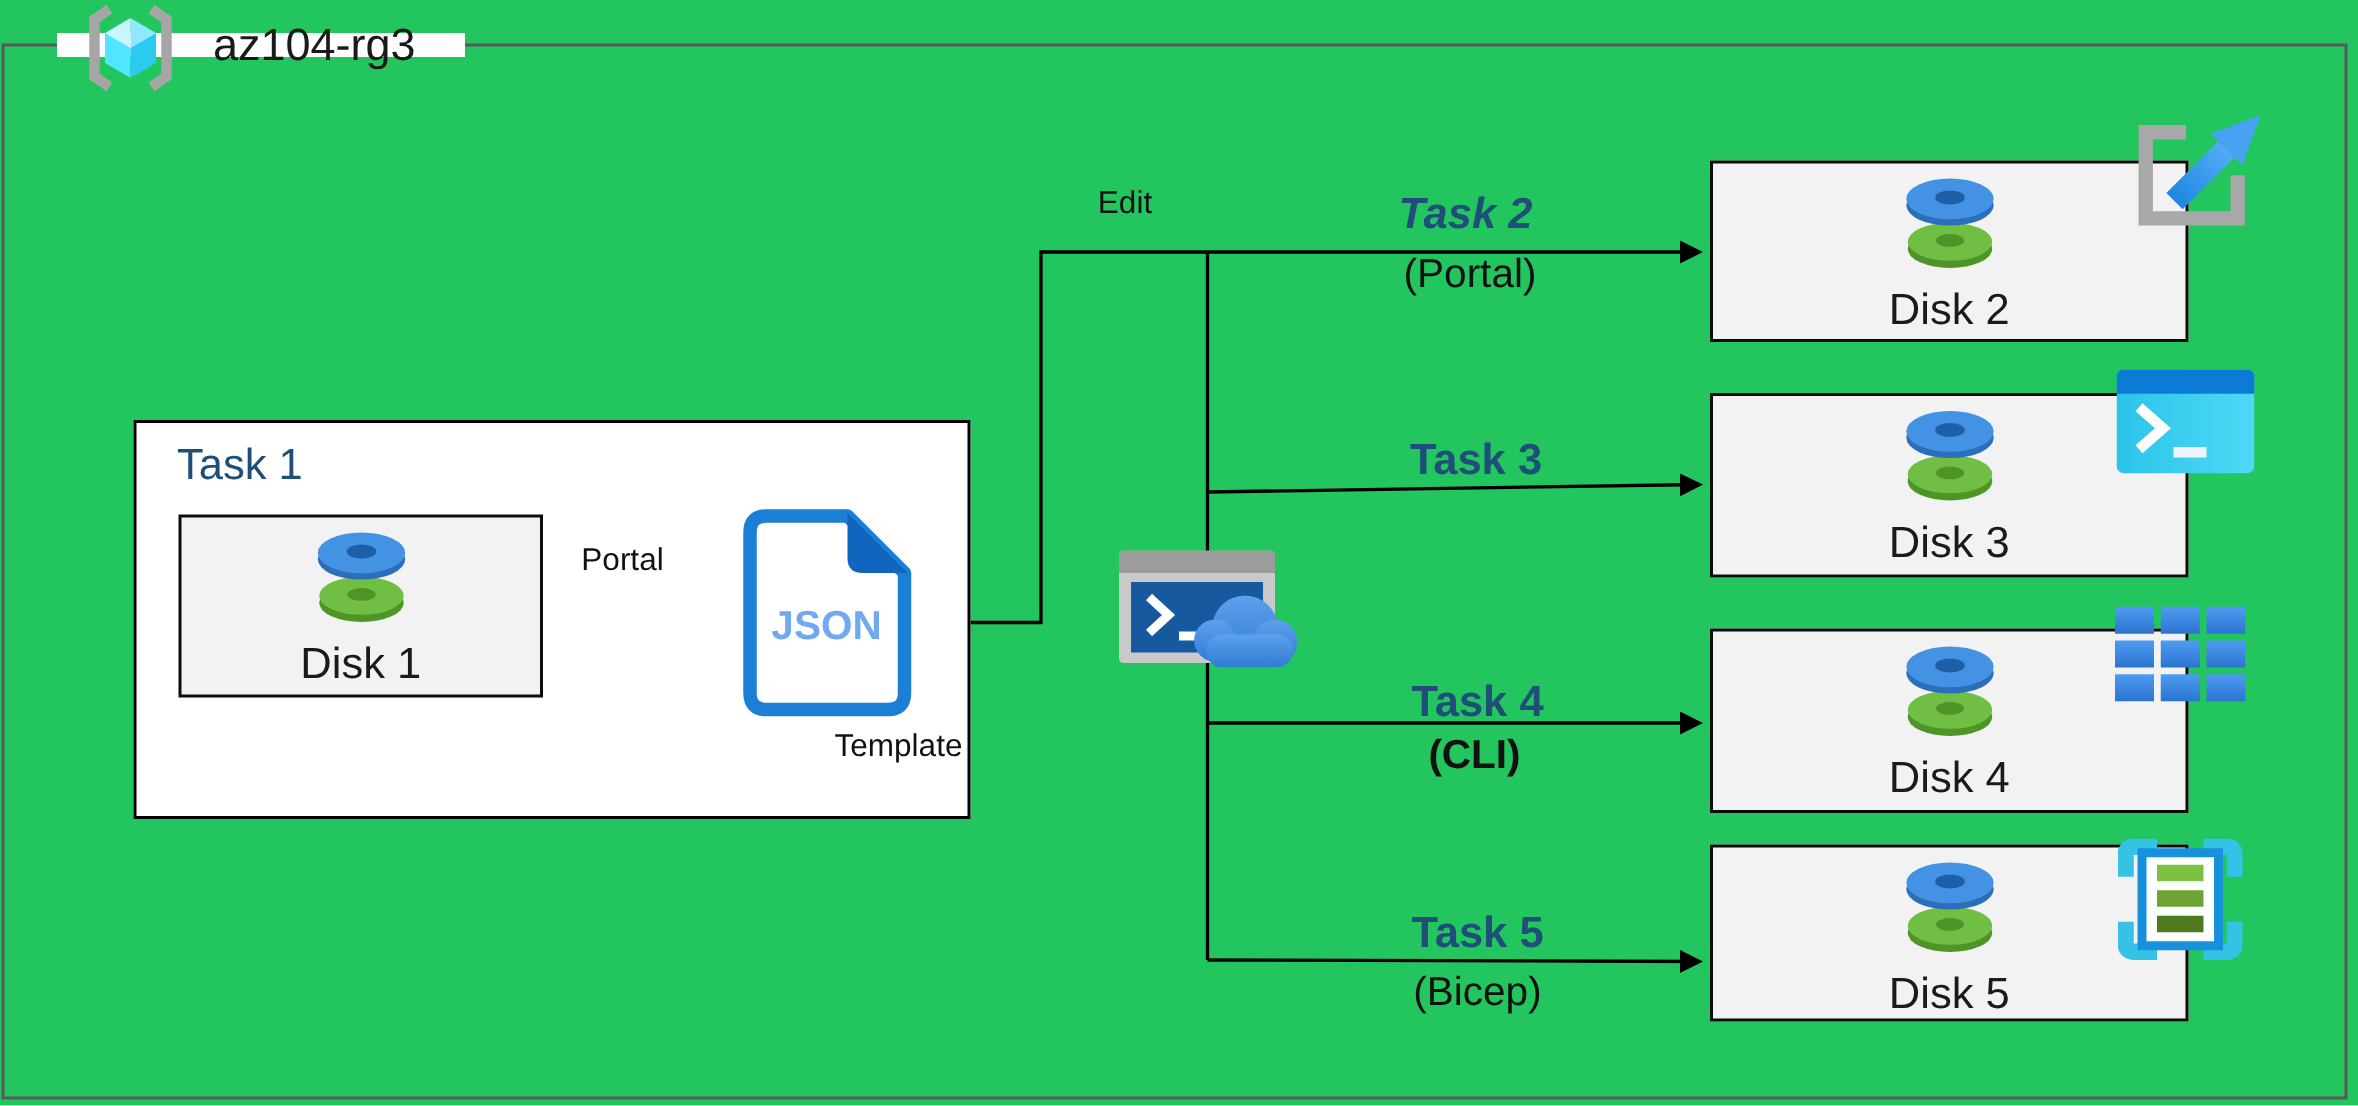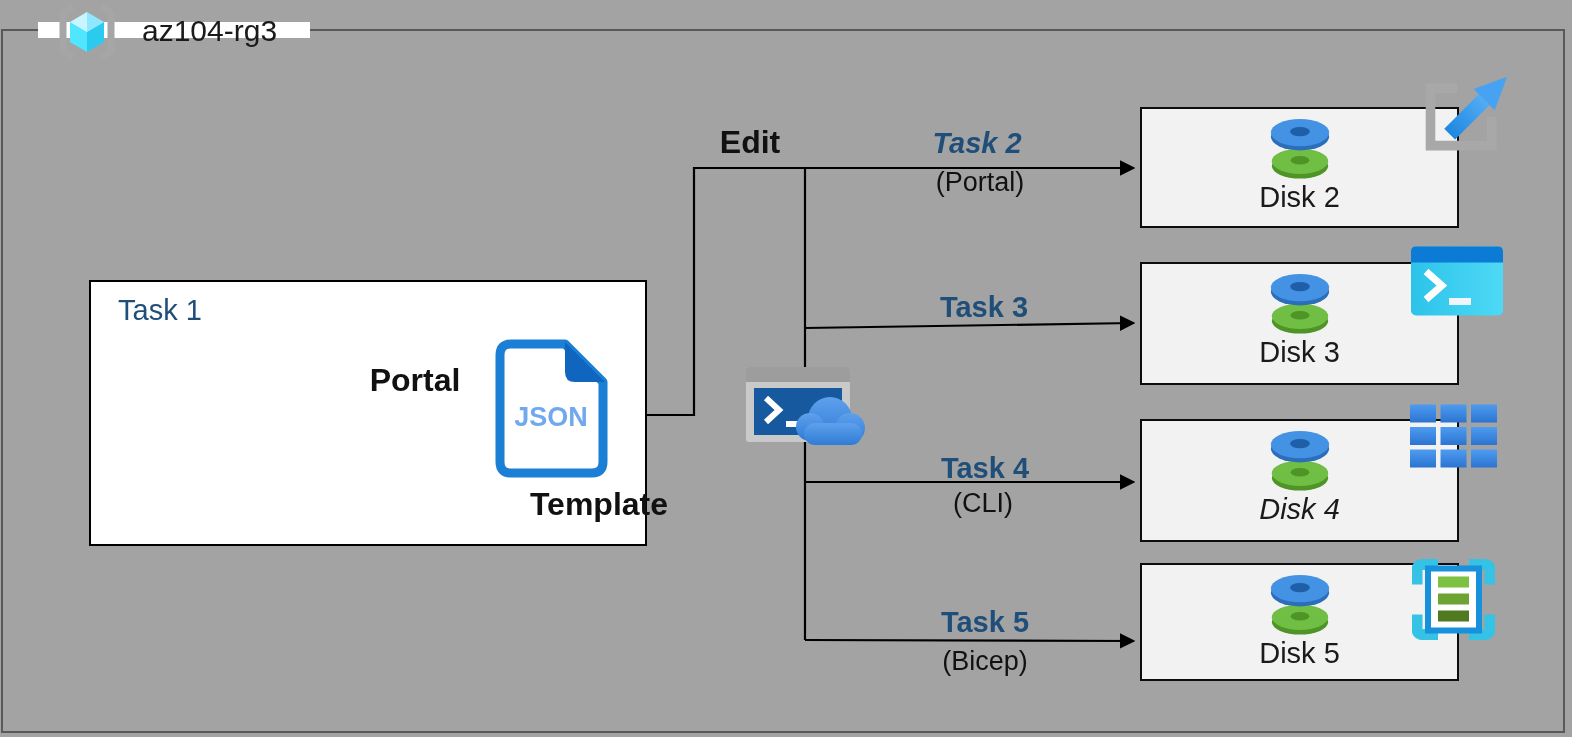--- a/index.html
+++ b/index.html
@@ -1,51 +1,51 @@
 <!DOCTYPE html>
 <html><head>
 <meta charset="utf-8">
 <style>
   html,body{margin:0;padding:0;background:#fff;}
   .canvas{
-    position:relative;width:1572px;height:737px;background:#a3a3a3;overflow:hidden;
+    position:relative;width:1572px;height:737px;background:#22c55e;overflow:hidden;
     font-family:"Liberation Sans", sans-serif;color:#1a1a1a;
   }
   .abs{position:absolute;}
   
   .rg-border{left:1px;top:29px;width:1564px;height:704px;border:2px solid #595959;box-sizing:border-box;z-index:0;}
   .rg-mask{left:38px;top:22px;width:272px;height:16px;background:#fff;z-index:2;}
   .rg-title{left:142px;top:14px;font-size:30px;z-index:3;white-space:nowrap;}
   
   .lines{left:0;top:0;width:1572px;height:737px;z-index:1;}
   
   .task1-box{left:89px;top:280px;width:558px;height:266px;border:2px solid #000;background:#fff;box-sizing:border-box;z-index:2;}
   .task1-title{left:118px;top:294px;font-size:29px;font-weight:normal;color:#1F4E79;z-index:3;white-space:nowrap;}
   .disk-box{background:#F2F2F2;border:2px solid #0d0d0d;box-sizing:border-box;display:flex;flex-direction:column;align-items:center;z-index:2;}
   .disk-box .disk-glyph{width:62px;height:62px;margin-top:9px;flex:0 0 auto;}
-  .disk-box .disk-label{font-size:29px;color:#1a1a1a;margin-top:1px;white-space:nowrap;}
+  .disk-box .disk-label{font-size:29px;color:#1a1a1a;margin-top:11px;white-space:nowrap;}
   .d1{left:119px;top:343px;width:243px;height:122px;}
   .d2{left:1140px;top:107px;width:319px;height:121px;}
   .d3{left:1140px;top:262px;width:319px;height:123px;}
-  .d4{left:1140px;top:419px;width:319px;height:123px;font-style:italic;}
+  .d4{left:1140px;top:419px;width:319px;height:123px;}
   .d5{left:1140px;top:563px;width:319px;height:118px;}
   
   .clabel{transform:translateX(-50%);white-space:nowrap;z-index:2;}
   .task-title{font-size:29px;font-weight:bold;color:#1F4E79;}
   .method{font-size:27px;color:#111;}
-  .plain{font-size:32px;color:#111;font-weight:bold;}
+  .plain{font-size:21px;color:#111;}
   
   .z3{z-index:3;}
   .json-icon{left:495px;top:339px;width:113px;height:139px;z-index:2;}
   .template-label{left:551px;top:486px;margin-left:48px;}
   .export-label{left:415px;top:362px;}
   .edit-label{left:750px;top:124px;}
   .t2-title{left:977px;top:127px;font-style:italic;}  .t2-method{left:980px;top:167px;}
   .t3-title{left:984px;top:291px;}  .t3-method{left:988px;top:331px;}
-  .t4-title{left:985px;top:452px;}  .t4-method{left:983px;top:488px;}
+  .t4-title{left:985px;top:452px;}  .t4-method{left:983px;top:488px;font-weight:bold;}
   .t5-title{left:985px;top:606px;}  .t5-method{left:985px;top:646px;}
   .rg-icon{left:51px;top:2px;width:72px;height:60px;z-index:3;}
   .portal-icon{left:1419px;top:72px;width:91px;height:84px;}
   .ps-icon{left:1411px;top:246px;width:92px;height:70px;}
   .cli-icon{left:1410px;top:404px;width:87px;height:64px;}
   .bicep-icon{left:1412px;top:559px;width:83px;height:81px;}
   .shell-icon{left:746px;top:367px;width:122px;height:78px;}
   svg{display:block;}
 </style>
 </head>
@@ -104,20 +104,26 @@
       <path d="M 805 168 V 640"></path>
       <path d="M 805 328 L 1133 323" marker-end="url(#arrow)"></path>
       <path d="M 805 482 H 1133" marker-end="url(#arrow)"></path>
       <path d="M 805 640 L 1133 641" marker-end="url(#arrow)"></path>
     </g>
   </svg>
 
   <div class="abs task1-box"></div>
   <div class="abs task1-title">Task 1</div>
 
+  <div class="abs disk-box d1">
+    <svg class="disk-glyph" viewBox="0 0 64 66">
+        <use href="#sym-disk"></use>
+      </svg>
+    <div class="disk-label">Disk 1</div>
+  </div>
 
   <div class="abs clabel plain export-label">Portal</div>
 
   <svg class="abs json-icon" viewBox="0 0 113 139">
     <path d="M 16,5 H 70 L 108,43 V 123 Q 108,134 97,134 H 16 Q 5,134 5,123 V 16 Q 5,5 16,5 Z" fill="#fff" stroke="#1B7FD6" stroke-width="9" stroke-linejoin="round"></path>
     <path d="M 70,3 L 110,43 L 80,43 Q 70,43 70,33 Z" fill="#1066BE"></path>
     <text x="56" y="87" text-anchor="middle" font-size="27" font-weight="bold" fill="#71A9EE">JSON</text>
   </svg>
   <div class="abs clabel plain template-label">Template</div>
 

